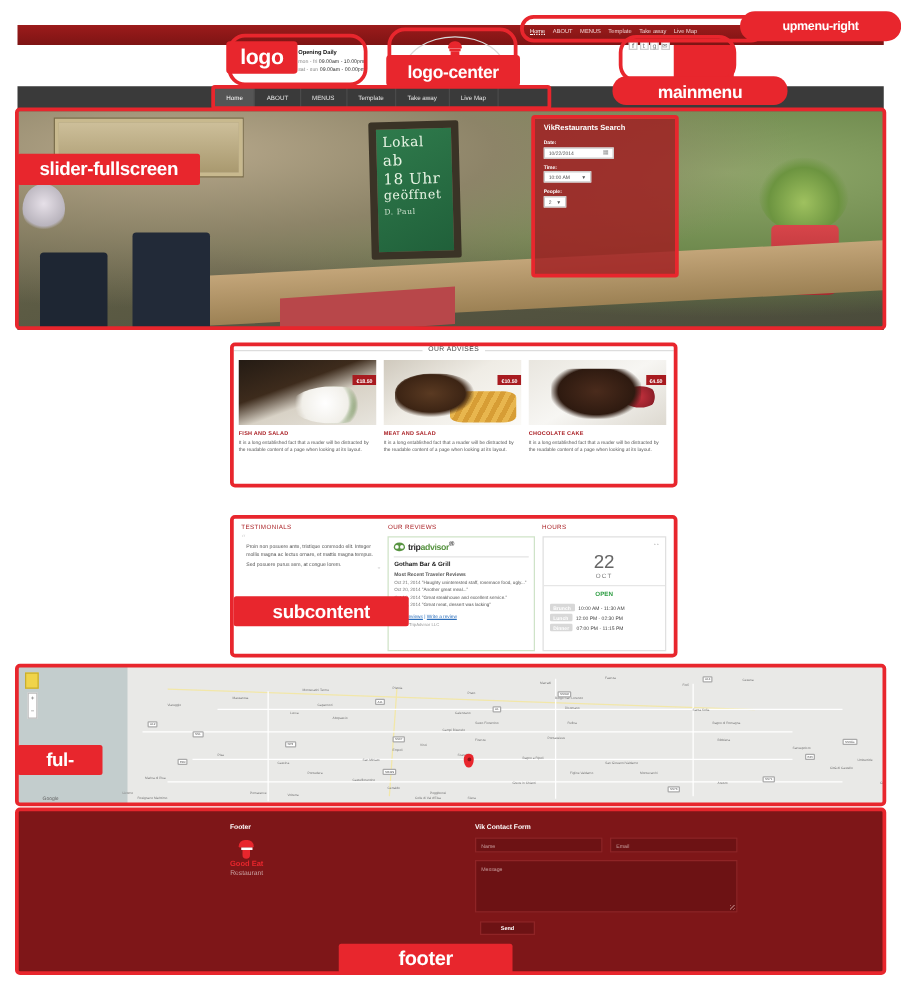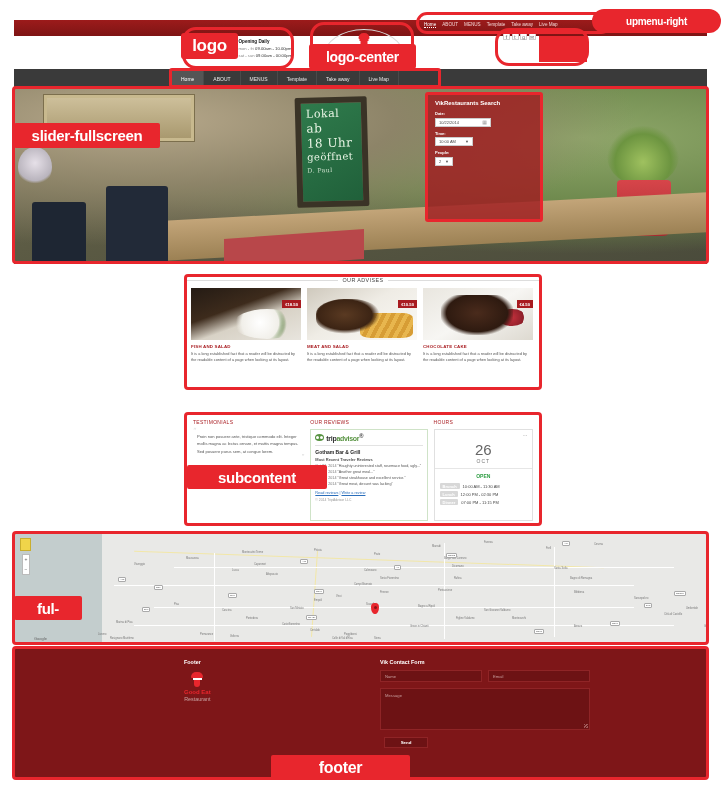--- a/index.html
+++ b/index.html
@@ -528,21 +528,21 @@
         </div>
         <div class="tripcopy">© 2014 TripAdvisor LLC</div>
       </div>
     </div>
 
     <div class="col3">
       <div class="col-head">HOURS</div>
       <div class="hoursbox">
         <span class="hdots">••</span>
         <div class="bigdate">
-          <div class="d">26</div>
+          <div class="d">22</div>
           <div class="m">OCT</div>
         </div>
         <div class="hsep"></div>
         <div class="openlbl">OPEN</div>
         <div class="hrow">
           <span class="tag">Brunch</span>
           <span>10:00 AM - 11:30 AM</span>
         </div>
         <div class="hrow">
           <span class="tag">Lunch</span>
@@ -685,18 +685,19 @@
   <div class="outline" style="left:12px;top:86px;width:697px;height:178px;border-radius:4px;"></div>
   <div class="outline" style="left:425px;top:92px;width:118px;height:130px;border-radius:3px;"></div>
   <div class="outline" style="left:184px;top:274px;width:358px;height:116px;border-radius:4px;"></div>
   <div class="outline" style="left:184px;top:412px;width:358px;height:114px;border-radius:4px;"></div>
   <div class="outline" style="left:12px;top:531px;width:697px;height:114px;border-radius:4px;"></div>
   <div class="outline" style="left:12px;top:646px;width:697px;height:134px;border-radius:4px;"></div>
 
   <div class="annot" style="left:592px;top:9px;width:129px;height:24px;border-radius:12px;font-size:10px;">upmenu-right</div>
   <div class="annot" style="left:181px;top:33px;width:57px;height:26px;font-size:17px;border-radius:3px;">logo</div>
   <div class="annot" style="left:309px;top:44px;width:107px;height:25px;border-radius:3px;font-size:14px;">logo-center</div>
+  <div class="annot" style="left:490px;top:61px;width:140px;height:23px;border-radius:11px;font-size:14px;">mainmenu</div>
   <div class="annot" style="left:14px;top:123px;width:146px;height:25px;border-radius:2px;font-size:15px;">slider-fullscreen</div>
-  <div class="annot" style="left:187px;top:465px;width:140px;height:24px;border-radius:2px;font-size:15px;">subcontent</div>
+  <div class="annot" style="left:187px;top:477px;width:140px;height:24px;border-radius:2px;font-size:15px;">subcontent</div>
   <div class="annot" style="left:14px;top:596px;width:68px;height:24px;border-radius:2px;font-size:15px;">ful-</div>
   <div class="annot" style="left:271px;top:755px;width:139px;height:25px;border-radius:2px;font-size:16px;">footer</div>
 
 </div>
 
 </body></html>

